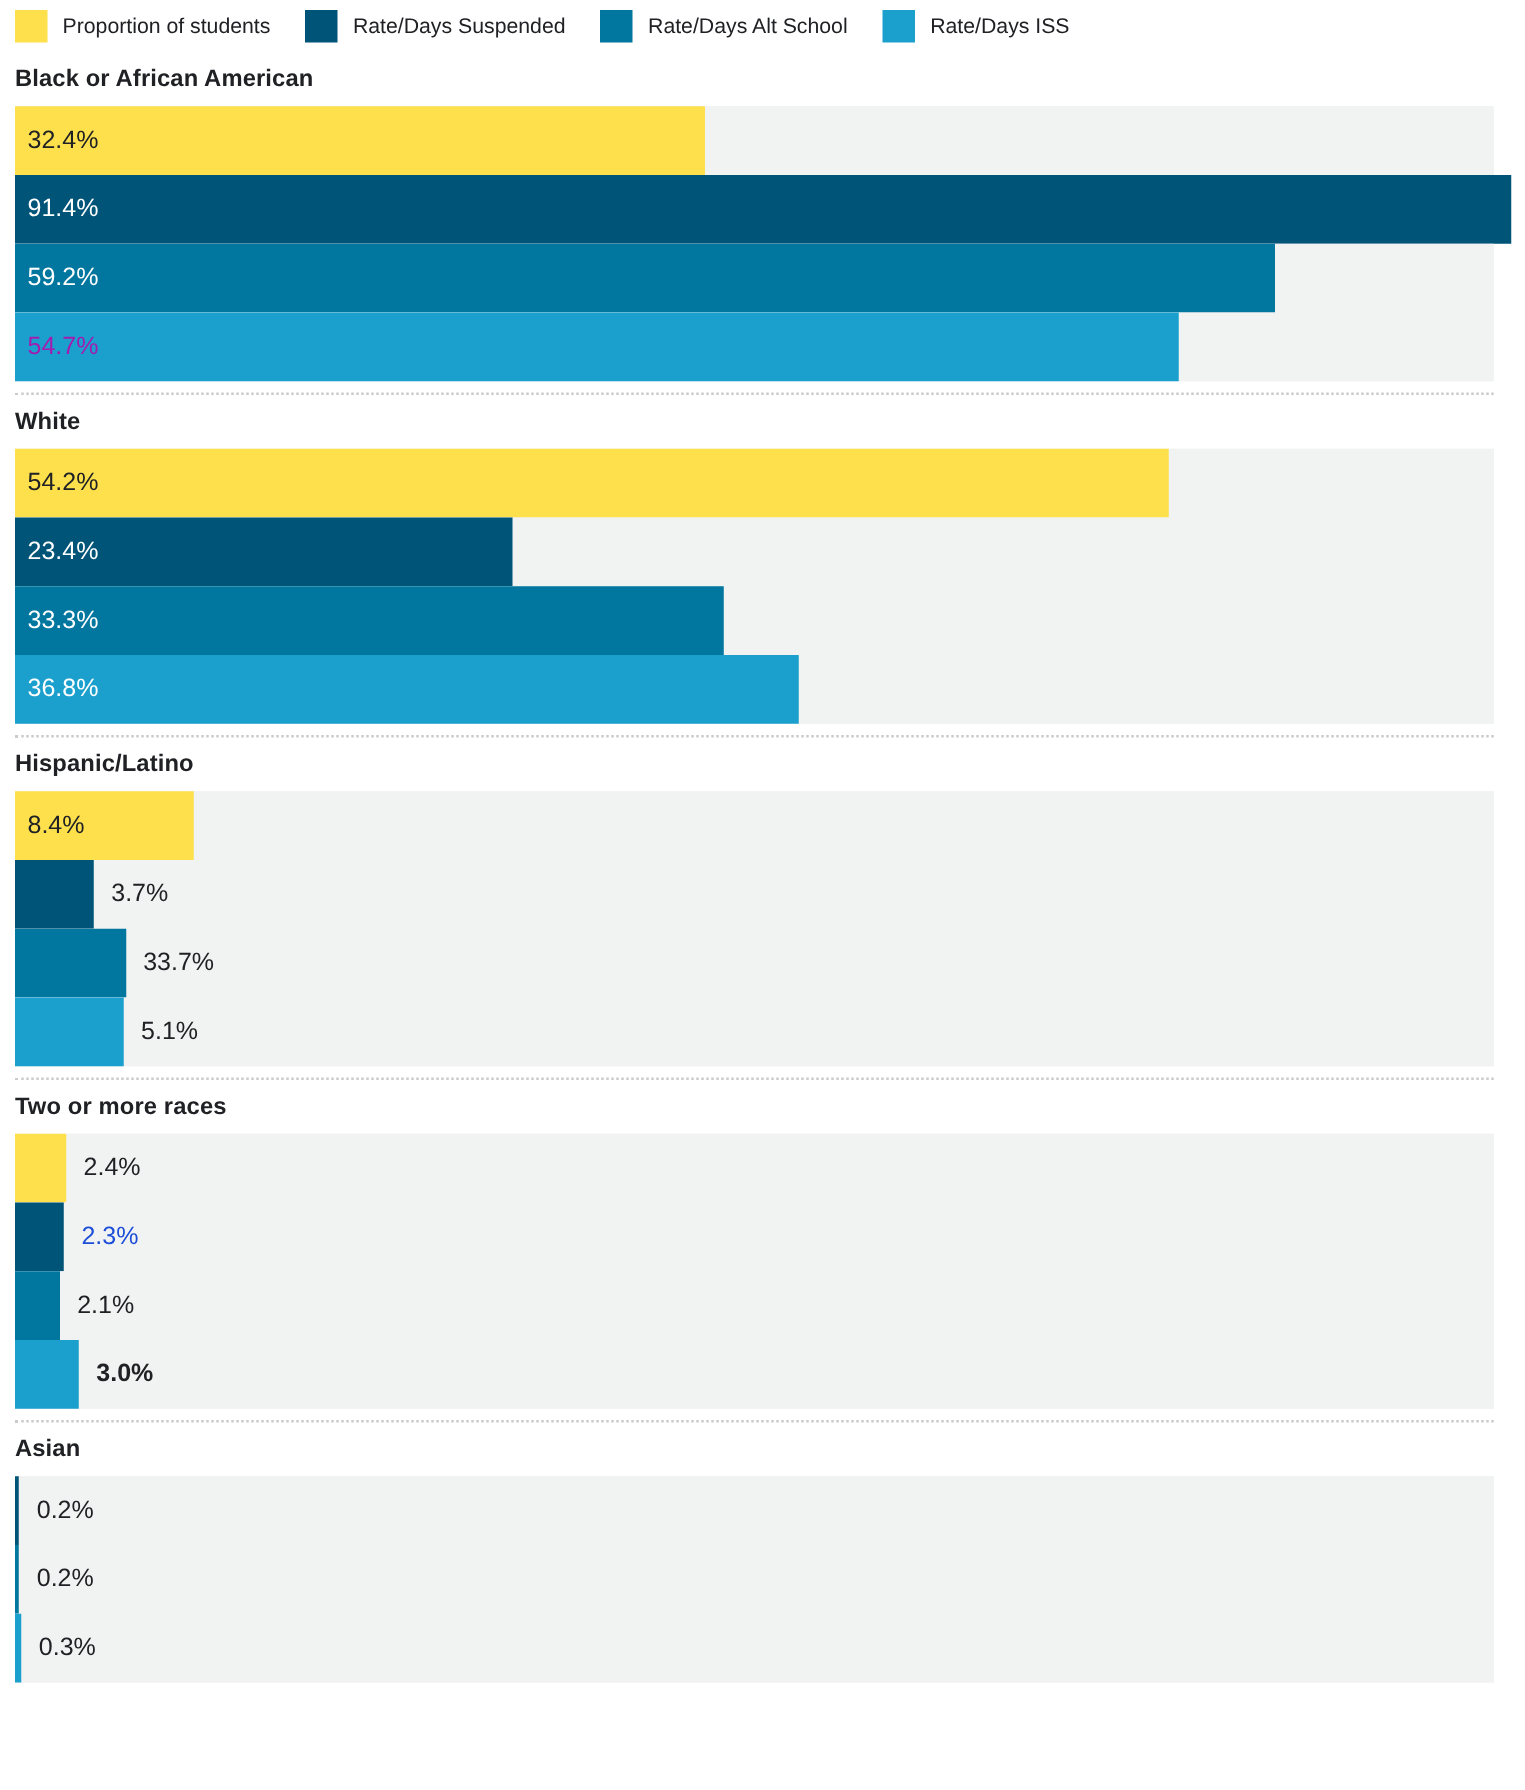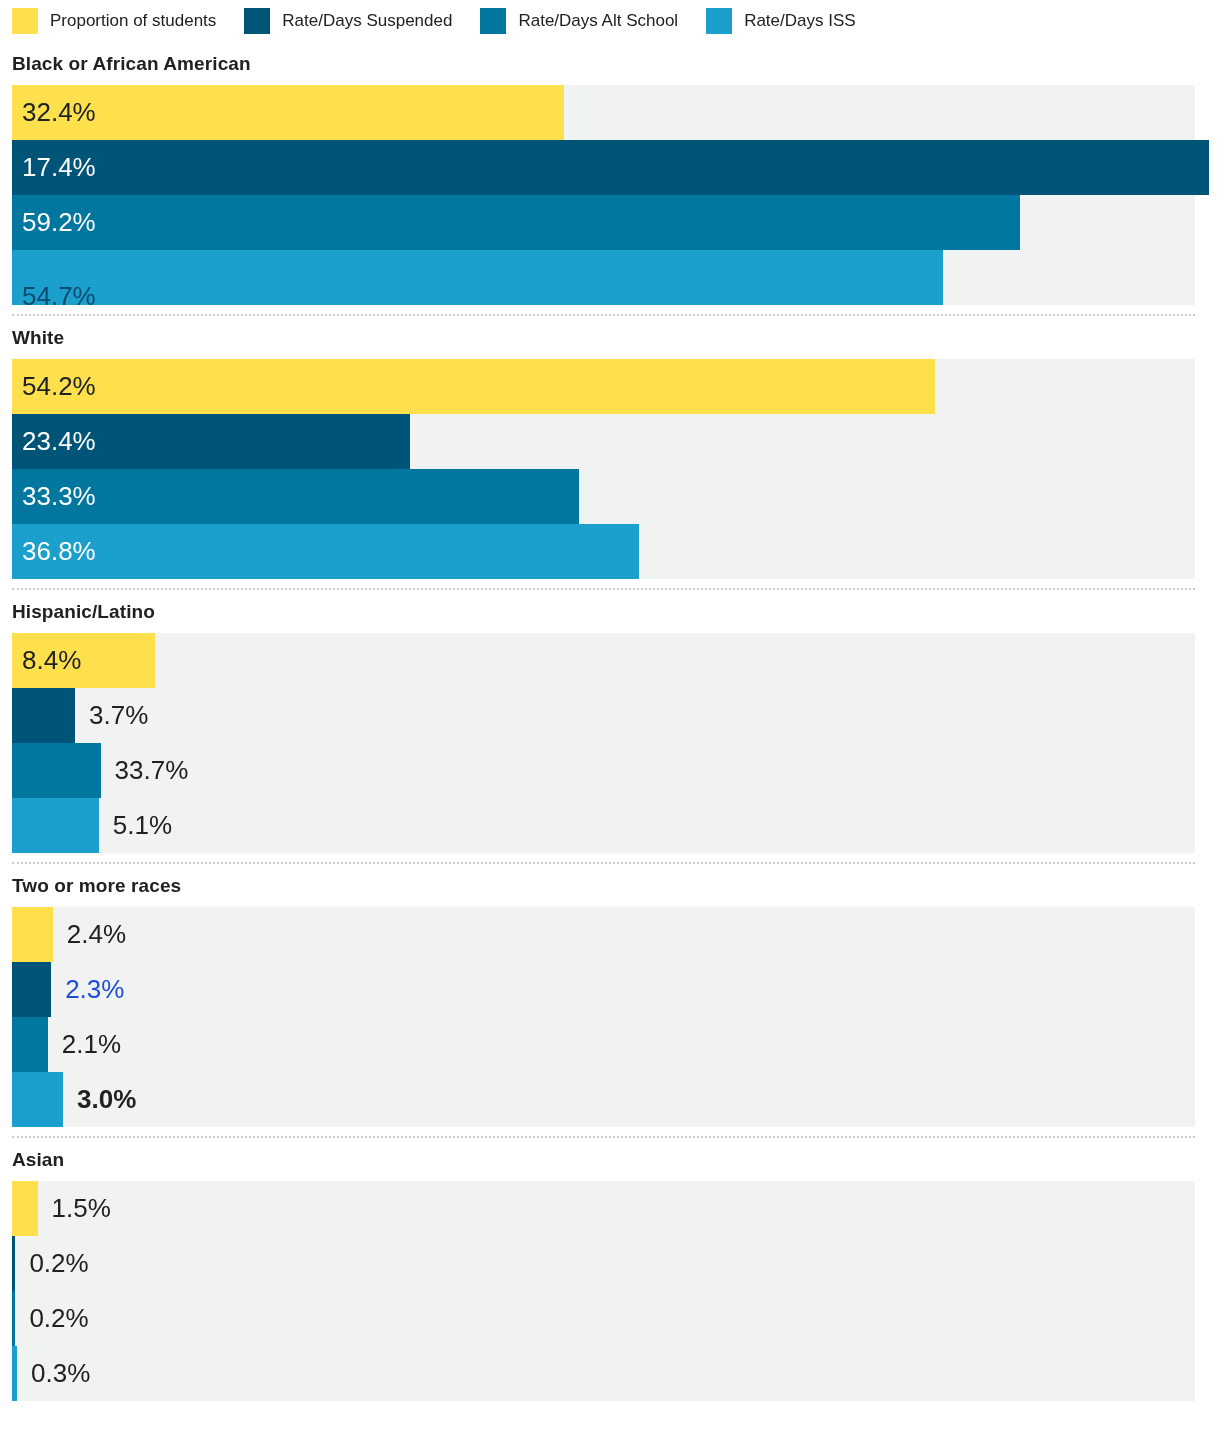--- a/index.html
+++ b/index.html
@@ -71,21 +71,21 @@
     position: absolute;
     left: 0;
     top: 0;
     bottom: 0;
   }
   .bar-value {
     position: absolute;
     top: 0;
     height: 55px;
     line-height: 55px;
-    font-size: 26px;
+    font-size: 20px;
     white-space: nowrap;
     pointer-events: none;
   }
   .bar-value.inside {
     left: 10px;
   }
   .bar-value.outside {
     color: #202124;
   }
   .separator {
@@ -119,29 +119,29 @@
 <div id="chart">
     <div class="group">
       <div class="group-title">Black or African American</div>
       <div class="bars">
         <div class="bar-row">
           <div class="bar-fill" style="width: 551.676px; background: rgb(253, 224, 76);"></div>
           <span class="bar-value inside" style="color: rgb(32, 33, 36);">32.4%</span>
         </div>
         <div class="bar-row">
           <div class="bar-fill" style="width: 1197px; background: rgb(0, 84, 120);"></div>
-          <span class="bar-value inside" style="color: rgb(255, 255, 255);">17.4%</span>
+          <span class="bar-value inside" style="color: rgb(255, 255, 255);">91.4%</span>
         </div>
         <div class="bar-row">
           <div class="bar-fill" style="width: 1008px; background: rgb(1, 118, 158);"></div>
           <span class="bar-value inside" style="color: rgb(255, 255, 255);">59.2%</span>
         </div>
         <div class="bar-row">
           <div class="bar-fill" style="width: 931.378px; background: rgb(27, 160, 206);"></div>
-          <span class="bar-value inside" style="color: #0c4a6e; margin-top: 19px;">54.7%</span>
+          <span class="bar-value inside" style="color: #a21caf;">54.7%</span>
         </div>
       </div>
       <div class="separator"></div>
     </div>
     <div class="group">
       <div class="group-title">White</div>
       <div class="bars">
         <div class="bar-row">
           <div class="bar-fill" style="width: 922.865px; background: rgb(253, 224, 76);"></div>
           <span class="bar-value inside" style="color: rgb(32, 33, 36);">54.2%</span>
@@ -202,24 +202,20 @@
           <div class="bar-fill" style="width: 51.0811px; background: rgb(27, 160, 206);"></div>
           <span class="bar-value outside" style="left: 65.0811px; color: rgb(32, 33, 36); font-weight: bold;">3.0%</span>
         </div>
       </div>
       <div class="separator"></div>
     </div>
     <div class="group">
       <div class="group-title">Asian</div>
       <div class="bars">
         <div class="bar-row">
-          <div class="bar-fill" style="width: 25.5405px; background: rgb(253, 224, 76);"></div>
-          <span class="bar-value outside" style="left: 39.5405px; color: rgb(32, 33, 36);">1.5%</span>
-        </div>
-        <div class="bar-row">
           <div class="bar-fill" style="width: 3.40541px; background: rgb(0, 84, 120);"></div>
           <span class="bar-value outside" style="left: 17.4054px; color: rgb(32, 33, 36);">0.2%</span>
         </div>
         <div class="bar-row">
           <div class="bar-fill" style="width: 3.40541px; background: rgb(1, 118, 158);"></div>
           <span class="bar-value outside" style="left: 17.4054px; color: rgb(32, 33, 36);">0.2%</span>
         </div>
         <div class="bar-row">
           <div class="bar-fill" style="width: 5.10811px; background: rgb(27, 160, 206);"></div>
           <span class="bar-value outside" style="left: 19.1081px; color: rgb(32, 33, 36);">0.3%</span>

